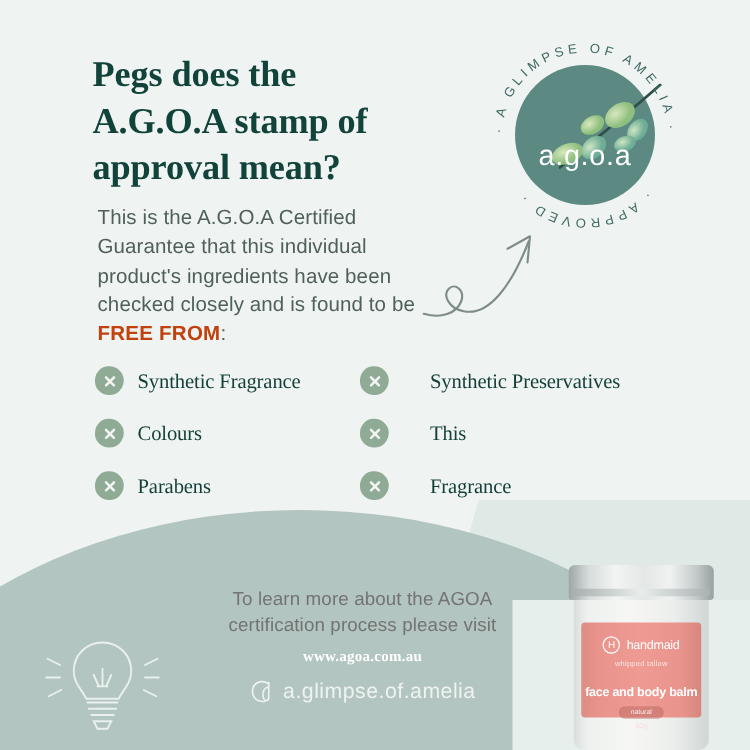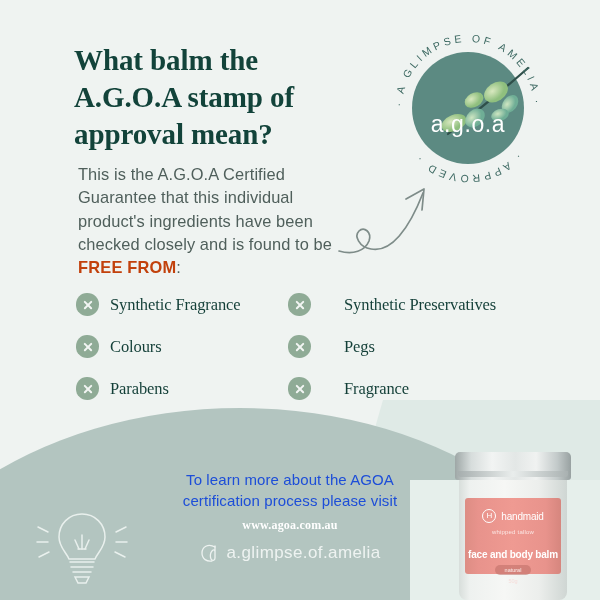--- a/index.html
+++ b/index.html
@@ -152,21 +152,21 @@
   .footer {
     position: absolute;
     left: 150px;
     top: 470px;
     width: 280px;
     text-align: center;
   }
   .footer-line {
     font-size: 15px;
     line-height: 1.38;
-    color: #1d4ed8;
+    color: #737373;
     letter-spacing: 0.1px;
   }
   .footer-url {
     margin-top: 7px;
     font-family: "Liberation Serif", serif;
     font-weight: bold;
     font-size: 12px;
     color: #ffffff;
     letter-spacing: 0.2px;
   }
@@ -301,21 +301,21 @@
 <body>
 
 <div class="canvas">
 
   <div class="bg-base"></div>
   <div class="bg-mint-wedge"></div>
   <div class="bg-sage-blob"></div>
   <div class="bg-mint-wedge2"></div>
 
   <div class="heading">
-    <div>What balm the</div>
+    <div>Pegs does the</div>
     <div>A.G.O.A stamp of</div>
     <div>approval mean?</div>
   </div>
 
   <div class="body-copy"><span>This is the A.G.O.A Certified Guarantee that this individual product's ingredients have been checked closely and is found to be </span><b>FREE FROM</b><span>:</span></div>
 
   <div class="stamp">
     <svg width="172" height="172" viewBox="0 0 172 172">
       <defs>
         <path id="arcTop" d="M 20,86 A 66,66 0 0 1 152,86"></path>
@@ -376,21 +376,21 @@
       </div>
     </div>
 
     <div class="ff-row">
       <div class="ff-item col-a">
         <span class="x-badge"></span>
         <span class="ff-label">Colours</span>
       </div>
       <div class="ff-item col-b">
         <span class="x-badge"></span>
-        <span class="ff-label">Pegs</span>
+        <span class="ff-label">This</span>
       </div>
     </div>
 
     <div class="ff-row">
       <div class="ff-item col-a">
         <span class="x-badge"></span>
         <span class="ff-label">Parabens</span>
       </div>
       <div class="ff-item col-b">
         <span class="x-badge"></span>

